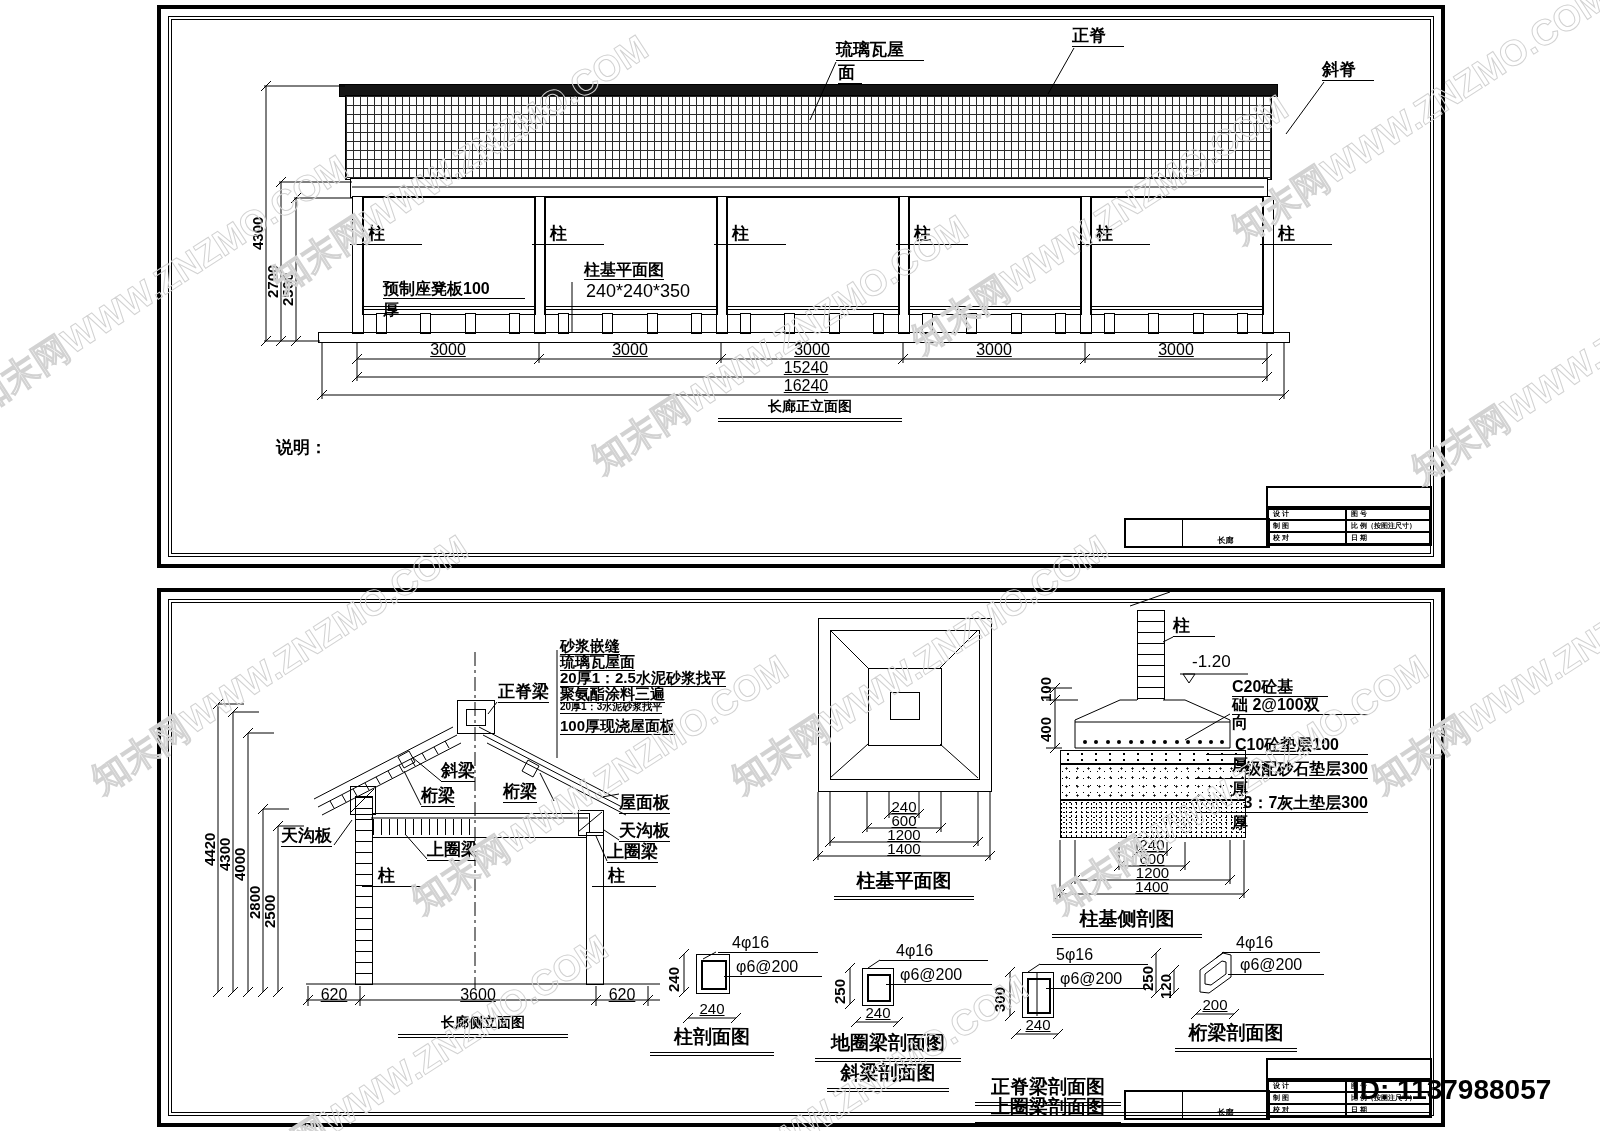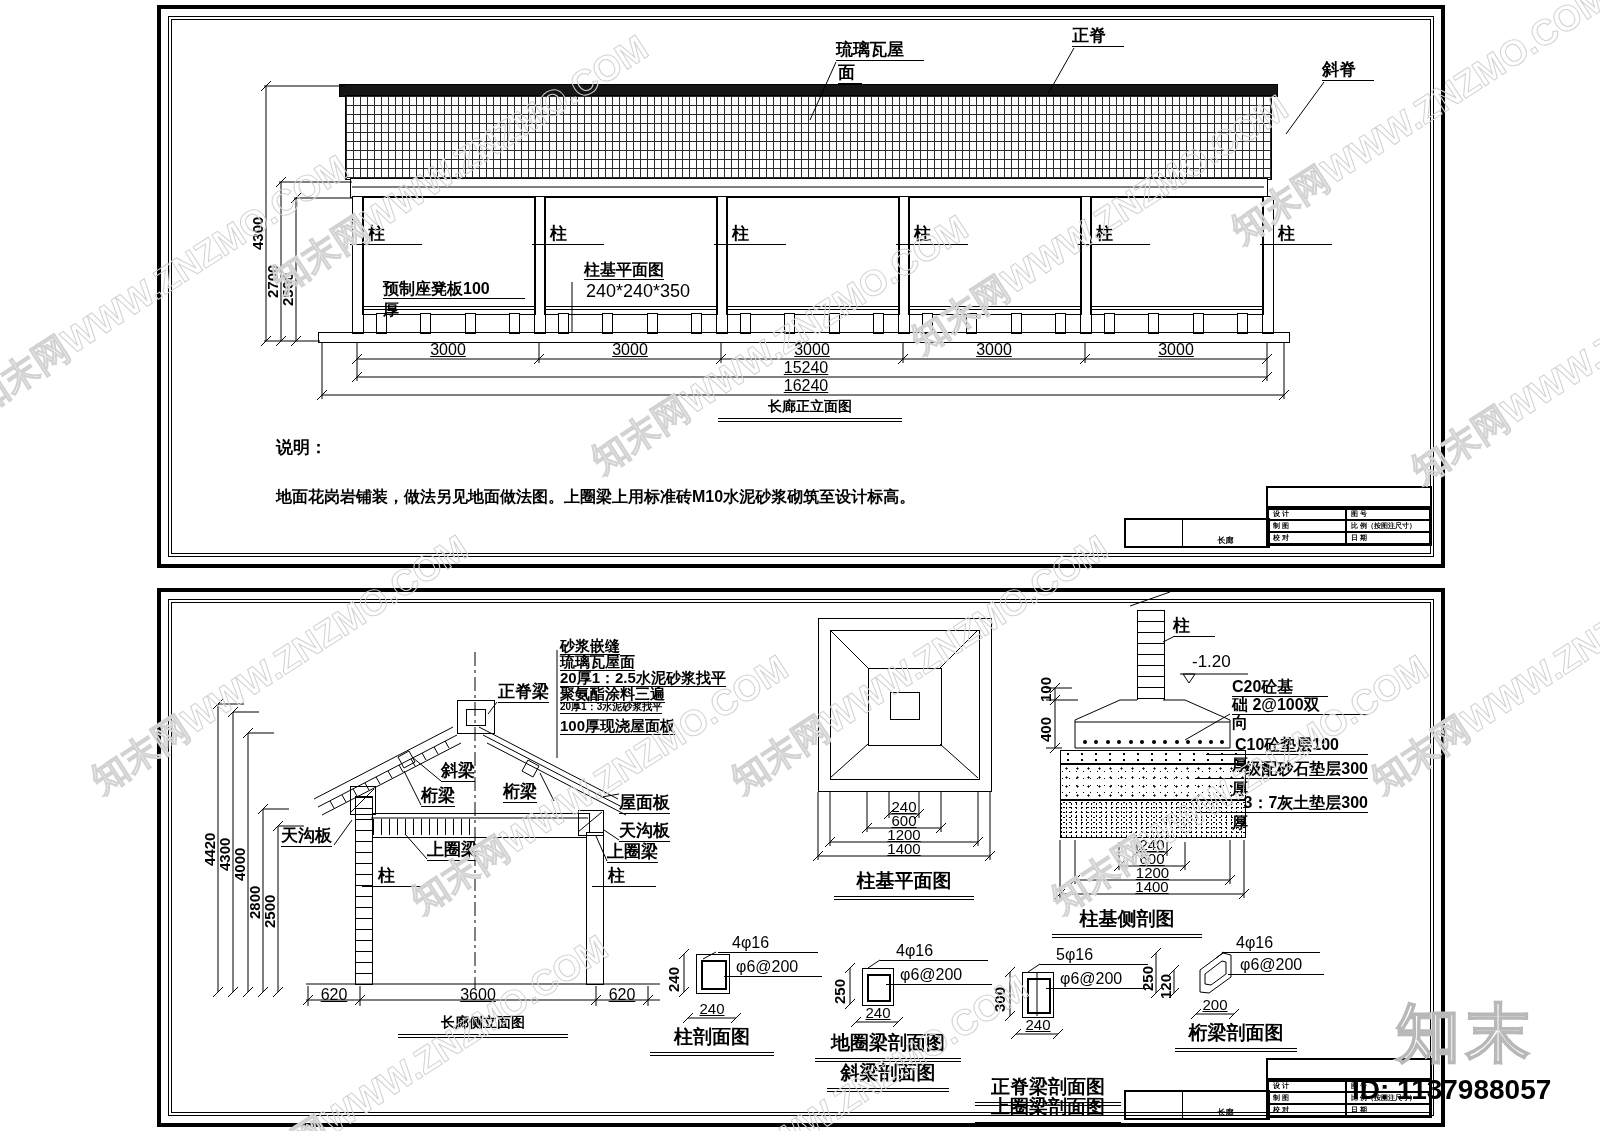--- a/index.html
+++ b/index.html
@@ -133,21 +133,20 @@
   <div class="lbl f16 ctr" style="left:600px;top:341px;width:60px;font-weight:normal;">3000</div>
   <div class="lbl f16 ctr" style="left:782px;top:341px;width:60px;font-weight:normal;">3000</div>
   <div class="lbl f16 ctr" style="left:964px;top:341px;width:60px;font-weight:normal;">3000</div>
   <div class="lbl f16 ctr" style="left:1146px;top:341px;width:60px;font-weight:normal;">3000</div>
   <div class="lbl f16 ctr" style="left:774px;top:359px;width:64px;font-weight:normal;">15240</div>
   <div class="lbl f16 ctr" style="left:774px;top:377px;width:64px;font-weight:normal;">16240</div>
 
   <div class="t2 f21" style="left:718px;top:398px;width:184px;">长廊正立面图</div>
 
   <div class="lbl f17" style="left:276px;top:438px;">说明：</div>
-  <div class="lbl f16" style="left:276px;top:488px;">地面花岗岩铺装，做法另见地面做法图。上圈梁上用标准砖M10水泥砂浆砌筑至设计标高。</div>
 
   <div class="box1" style="left:457px;top:700px;width:36px;height:32px;"></div>
   <div class="box1" style="left:466px;top:709px;width:18px;height:15px;"></div>
 
   <div class="box1" style="left:371px;top:813px;width:217px;height:23px;background:#fff;"></div>
   <div class="vhatch" style="left:373px;top:819px;width:100px;height:16px;"></div>
 
   <div class="box1 colh" style="left:355px;top:796px;width:16px;height:187px;background-color:#fff;"></div>
   <div class="box1" style="left:586px;top:832px;width:16px;height:151px;background:#fff;"></div>
 
@@ -374,17 +373,16 @@
     <div class="wm" style="left:880px;top:200px;">知末网WWW.ZNZMO.COM</div>
     <div class="wm" style="left:1200px;top:90px;">知末网WWW.ZNZMO.COM</div>
     <div class="wm" style="left:1380px;top:330px;">知末网WWW.ZNZMO.COM</div>
     <div class="wm" style="left:60px;top:640px;">知末网WWW.ZNZMO.COM</div>
     <div class="wm" style="left:380px;top:760px;">知末网WWW.ZNZMO.COM</div>
     <div class="wm" style="left:700px;top:640px;">知末网WWW.ZNZMO.COM</div>
     <div class="wm" style="left:1020px;top:760px;">知末网WWW.ZNZMO.COM</div>
     <div class="wm" style="left:1340px;top:640px;">知末网WWW.ZNZMO.COM</div>
     <div class="wm" style="left:200px;top:1040px;">知末网WWW.ZNZMO.COM</div>
     <div class="wm" style="left:620px;top:1080px;">知末网WWW.ZNZMO.COM</div>
-    <div class="wmlogo" style="left:1396px;top:990px;">知末</div>
     <div class="idtag" style="left:1352px;top:1074px;">ID: 1137988057</div>
   </div>
 
 </div>
 
 </body></html>

